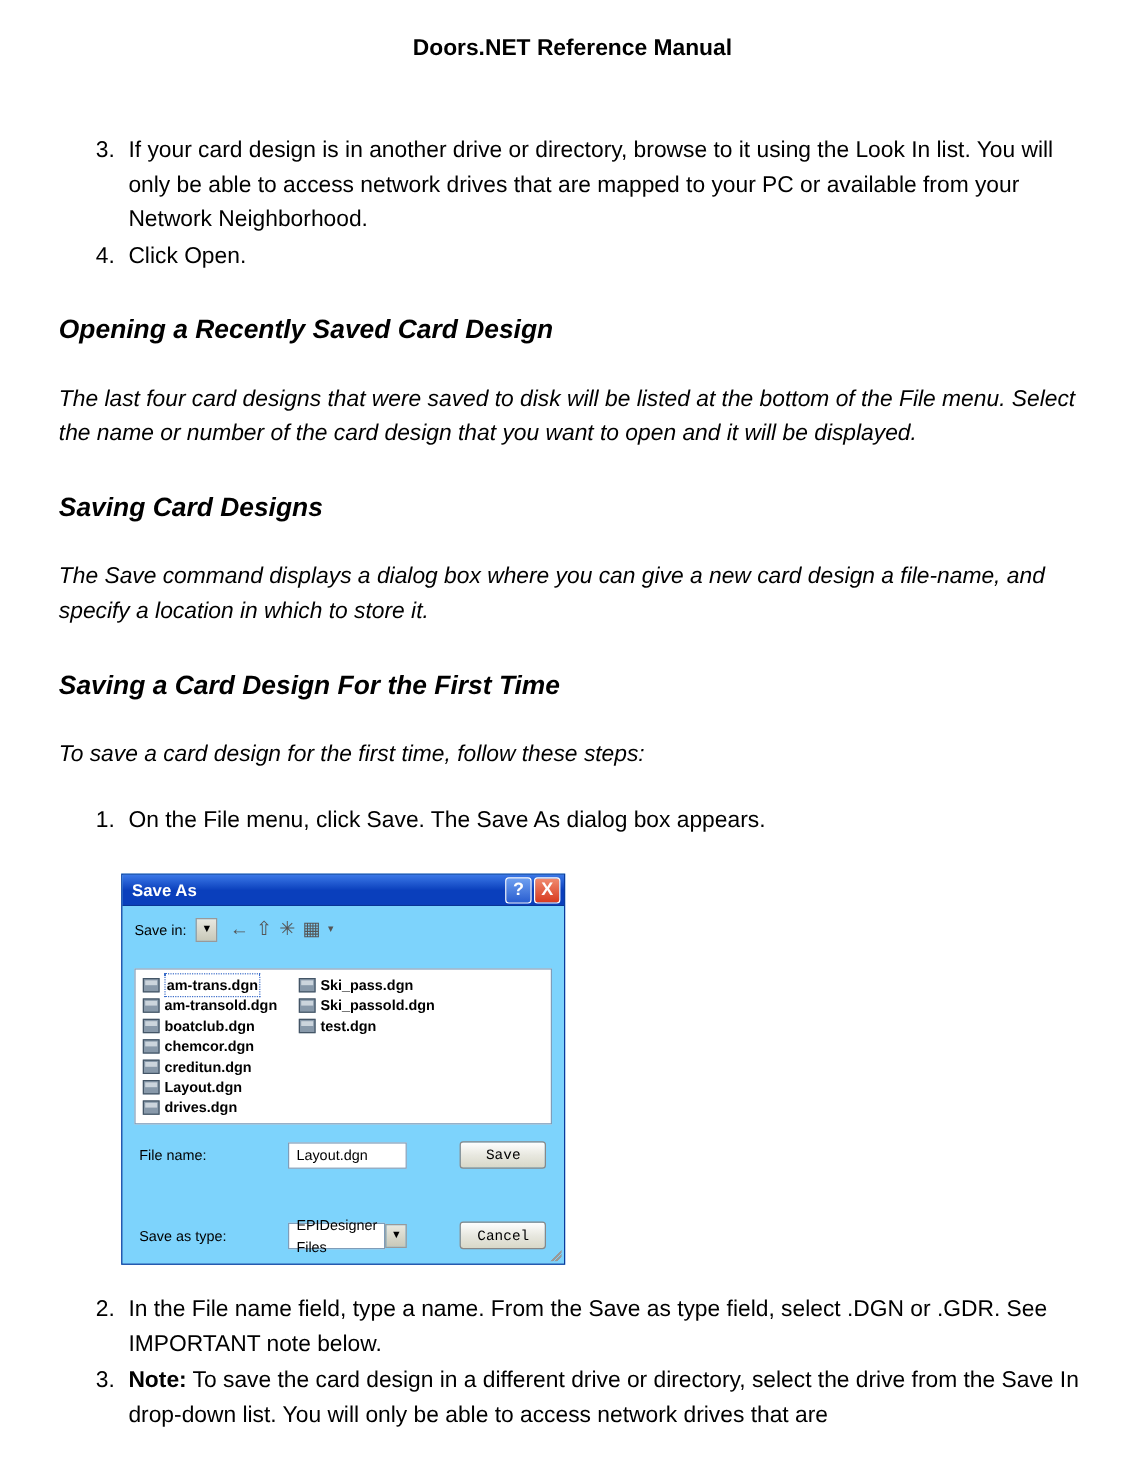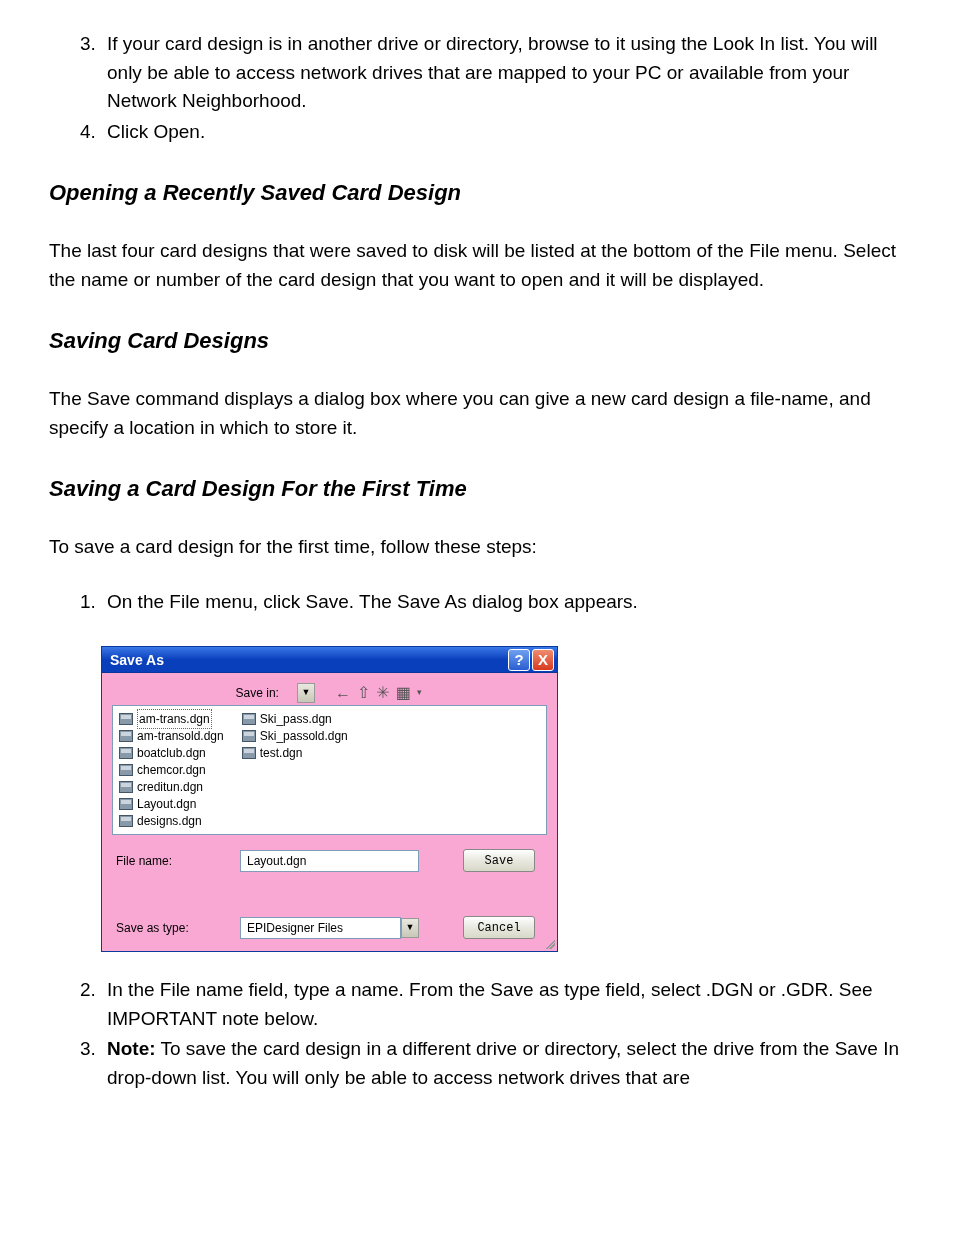--- a/index.html
+++ b/index.html
@@ -35,28 +35,29 @@
     margin-bottom: 2px;
   }
   h2.section {
     font-size: 22px;
     font-weight: bold;
     margin: 30px 0 28px 0;
     font-style: italic;
   }
   p.para {
     margin: 16px 0 26px 0;
+    font-style: italic;
   }
   .dialog-wrap {
     margin: 24px 0 24px 52px;
   }
   .dialog {
-    width: 457px;
+    width: 370px;
     border: 1px solid #0a3a9c;
-    background: #f9a8d4;
+    background: #7dd3fc;
     font-family: Tahoma, Arial, sans-serif;
     font-size: 12px;
     position: relative;
   }
   .titlebar {
     background: linear-gradient(to bottom, #3b78e7, #0a3fbc 50%, #0a3fbc 95%, #083084);
     color: #fff;
     height: 26px;
     display: flex;
     align-items: center;
@@ -84,23 +85,22 @@
   .title-btn.close {
     background: linear-gradient(to bottom, #f08b6f, #d73a1f);
     color: #fff;
   }
   .dialog-body {
     padding: 8px 10px 6px 10px;
   }
   .toolbar-row {
     display: flex;
     align-items: center;
-    gap: 18px;
-    margin-bottom: 0;
-    justify-content: center;
+    gap: 8px;
+    margin-bottom: 20px;
   }
   .lbl { white-space: nowrap; }
   .folder-icon {
     width: 16px; height: 13px;
     background: linear-gradient(to bottom, #fff2b0, #e8c040);
     border: 1px solid #b08000;
     border-radius: 1px;
     position: relative;
     display: inline-block;
     margin-right: 4px;
@@ -156,20 +156,21 @@
     column-gap: 10px;
     overflow: hidden;
   }
   .file-item {
     display: flex;
     align-items: center;
     height: 17px;
     font-size: 12px;
     white-space: nowrap;
     padding-right: 8px;
+    font-weight: bold;
   }
   .file-item .file-icon {
     width: 14px; height: 12px;
     background: #8899aa;
     border: 1px solid #445566;
     margin-right: 4px;
     position: relative;
   }
   .file-item .file-icon::after {
     content: "";
@@ -222,20 +223,21 @@
     height: 12px;
     background:
       linear-gradient(135deg, transparent 60%, #999 60%, #999 70%, transparent 70%,
                       transparent 75%, #999 75%, #999 85%, transparent 85%);
   }
 </style>
 </head>
 <body>
 
 <div class="page">
+  <div class="header-title">Doors.NET Reference Manual</div>
 
   <div class="content">
 
     <ol class="num-list" start="3">
       <li>If your card design is in another drive or directory, browse to it using the Look In list. You will only be able to access network drives that are mapped to your PC or available from your Network Neighborhood.</li>
       <li>Click Open.</li>
     </ol>
 
     <h2 class="section">Opening a Recently Saved Card Design</h2>
     <p class="para">The last four card designs that were saved to disk will be listed at the bottom of the File menu. Select the name or number of the card design that you want to open and it will be displayed.</p>
@@ -291,21 +293,21 @@
             <div class="file-item">
                 <span class="file-icon"></span>
                 <span class="fname">creditun.dgn</span>
               </div>
             <div class="file-item">
                 <span class="file-icon"></span>
                 <span class="fname">Layout.dgn</span>
               </div>
             <div class="file-item">
                 <span class="file-icon"></span>
-                <span class="fname">designs.dgn</span>
+                <span class="fname">drives.dgn</span>
               </div>
             <div class="file-item">
                 <span class="file-icon"></span>
                 <span class="fname">Ski_pass.dgn</span>
               </div>
             <div class="file-item">
                 <span class="file-icon"></span>
                 <span class="fname">Ski_passold.dgn</span>
               </div>
             <div class="file-item">

